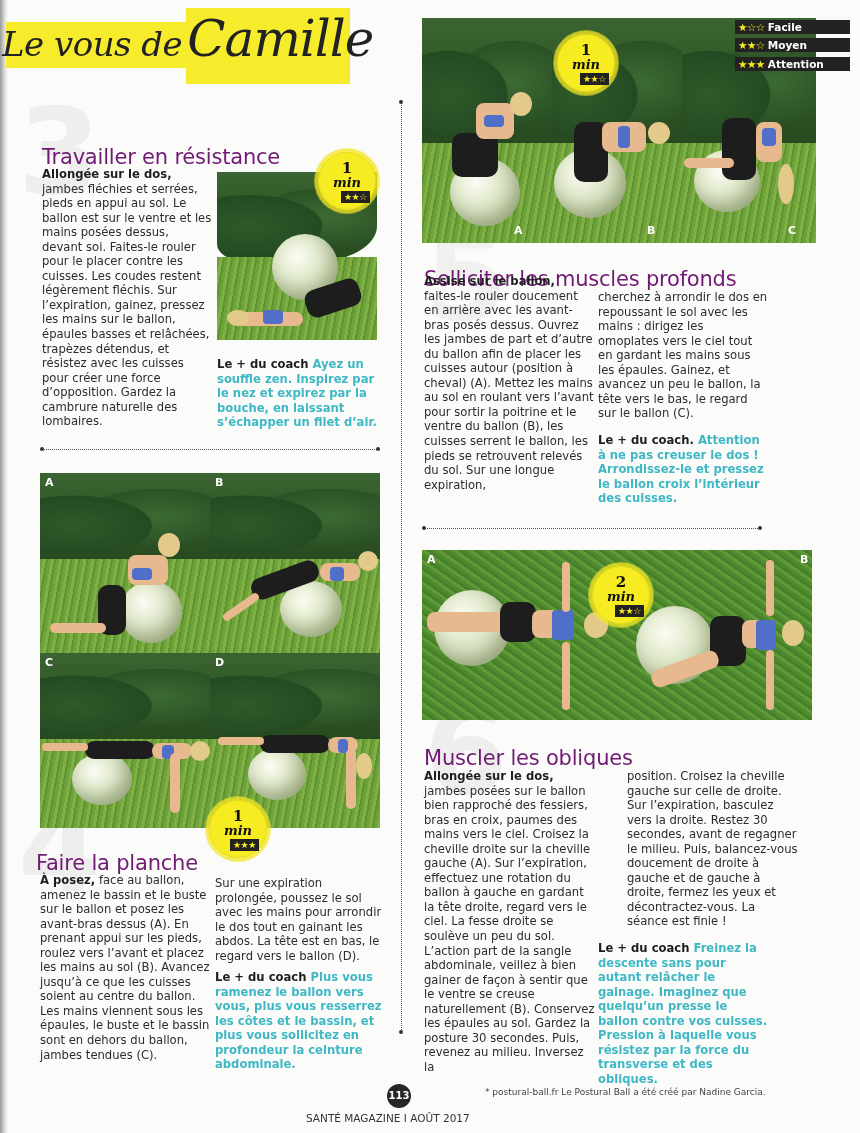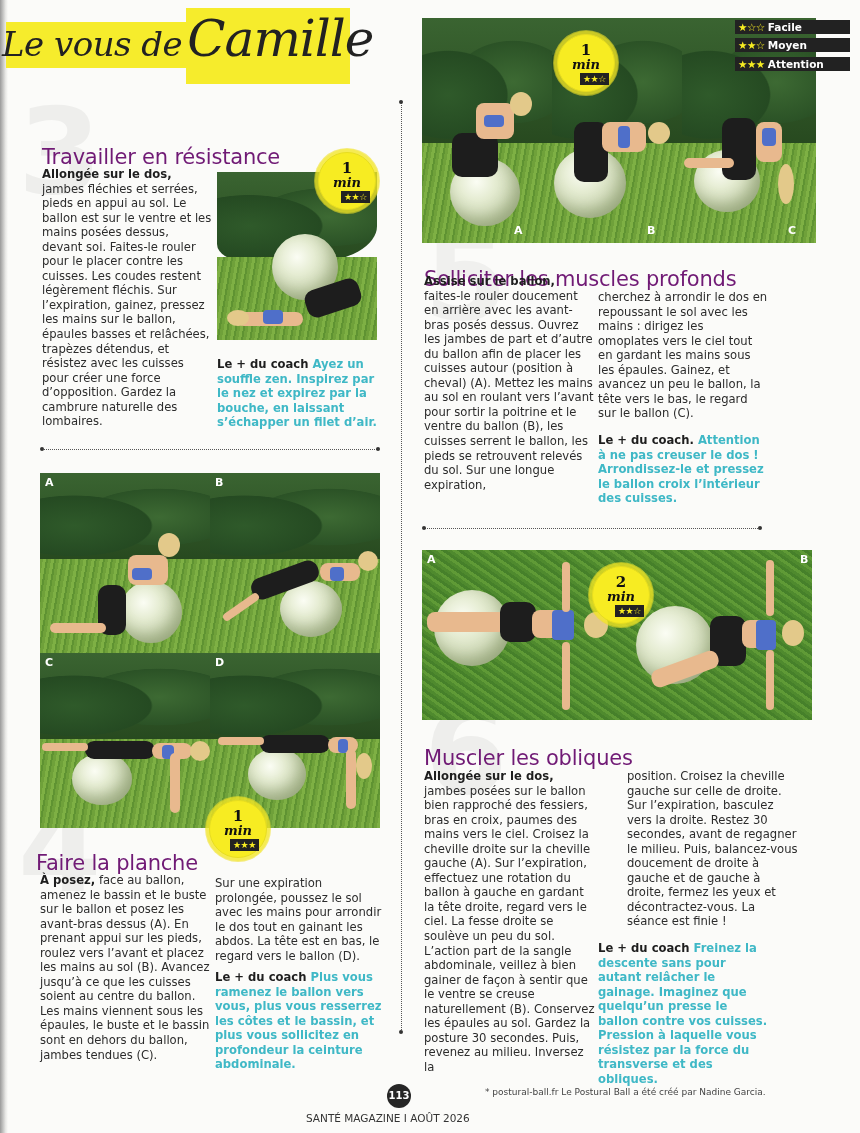--- a/index.html
+++ b/index.html
@@ -258,15 +258,15 @@
 <div class="abs txt" style="left:627px;top:769px;width:172px">position. Croisez la cheville gauche sur celle de droite. Sur l’expiration, basculez vers la droite. Restez 30 secondes, avant de regagner le milieu. Puis, balancez-vous doucement de droite à gauche et de gauche à droite, fermez les yeux et décontractez-vous. La séance est finie !</div>
 <div class="abs coach" style="left:598px;top:941px;width:172px">
   <span class="lbl">Le + du coach</span>
   <span class="tip">Freinez la descente sans pour autant relâcher le gainage. Imaginez que quelqu’un presse le ballon contre vos cuisses. Pression à laquelle vous résistez par la force du transverse et des obliques.</span>
 </div>
 
 <div class="abs pagenum">113</div>
 <div class="abs footer-mag">
   <b>SANTÉ MAGAZINE</b>
   <b>I</b>
-  <span>AOÛT 2026</span>
+  <span>AOÛT 2017</span>
 </div>
 <div class="abs footnote">* postural-ball.fr Le Postural Ball a été créé par Nadine Garcia.</div>
 
 </body></html>

